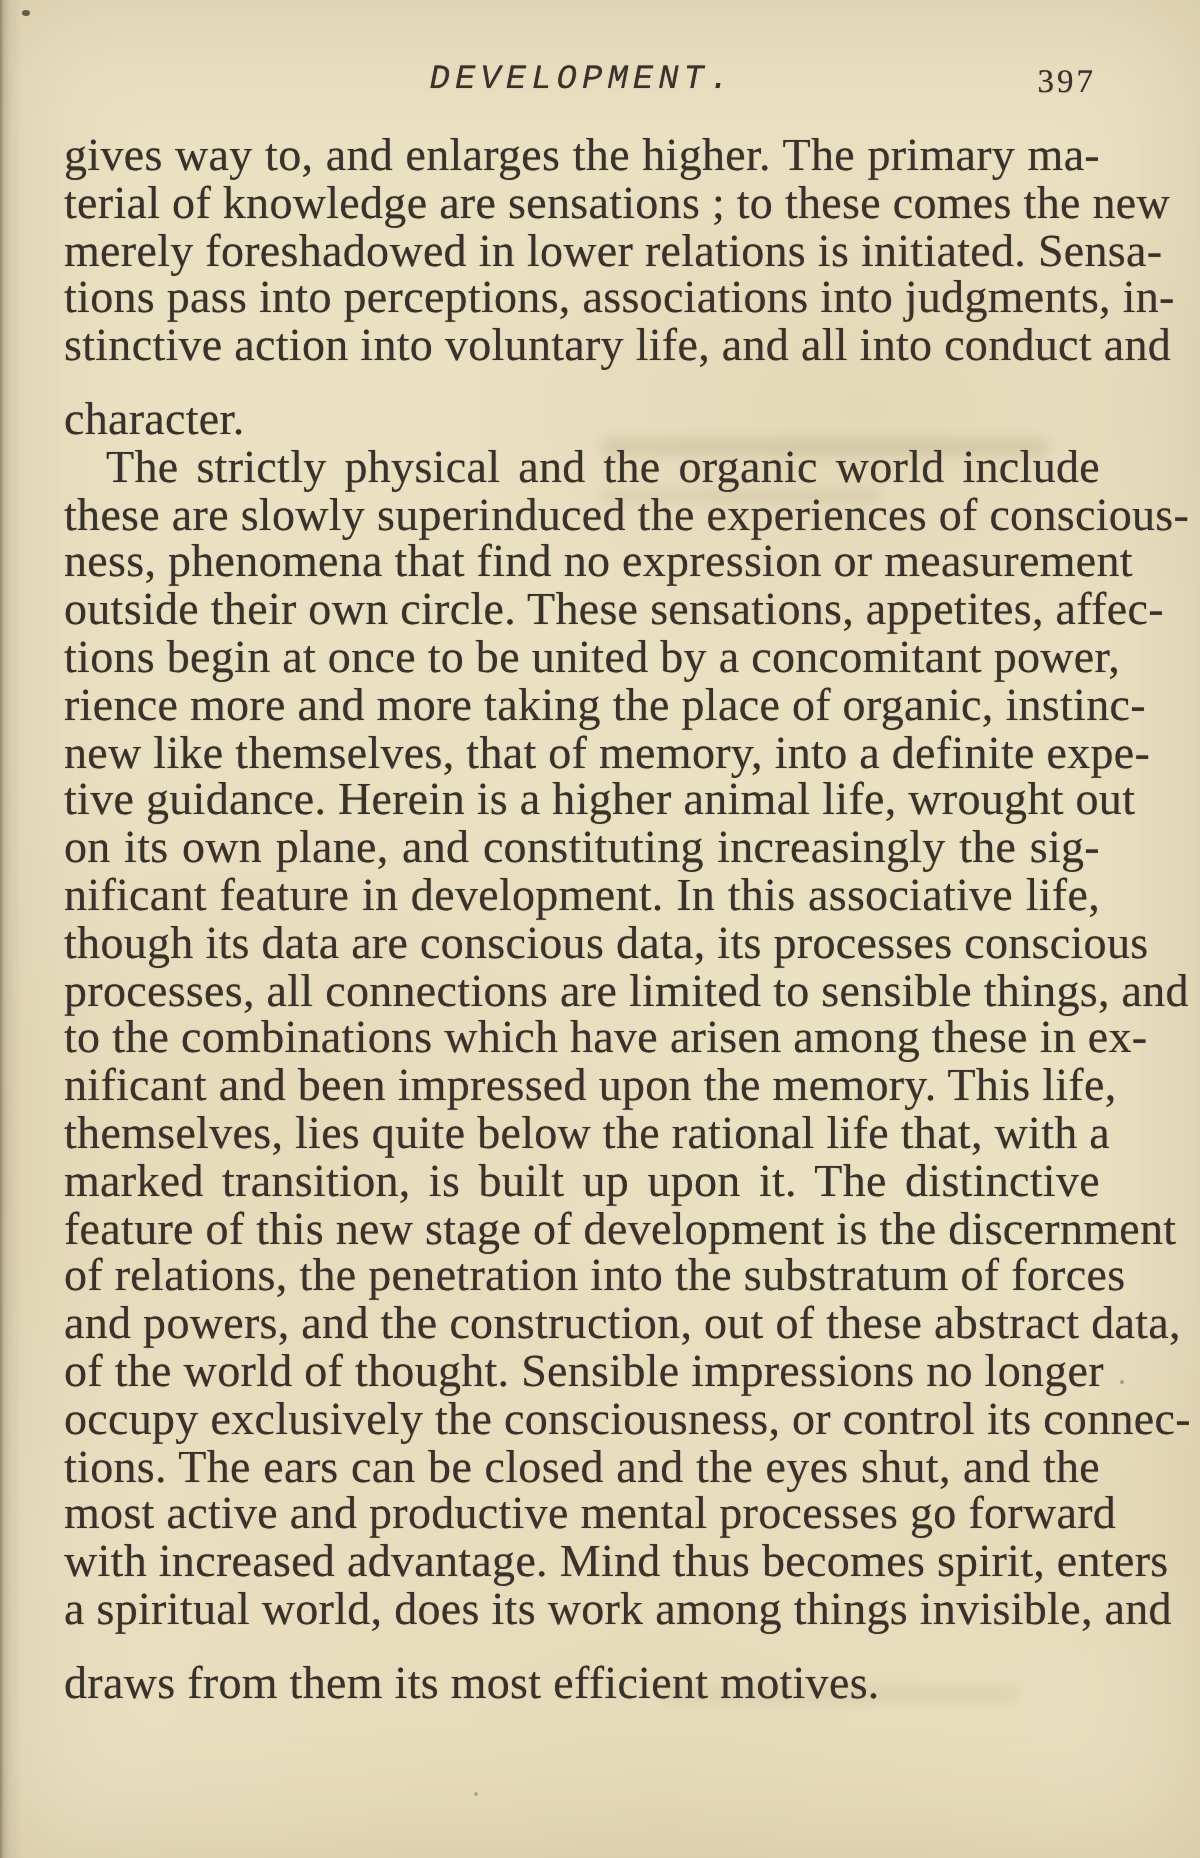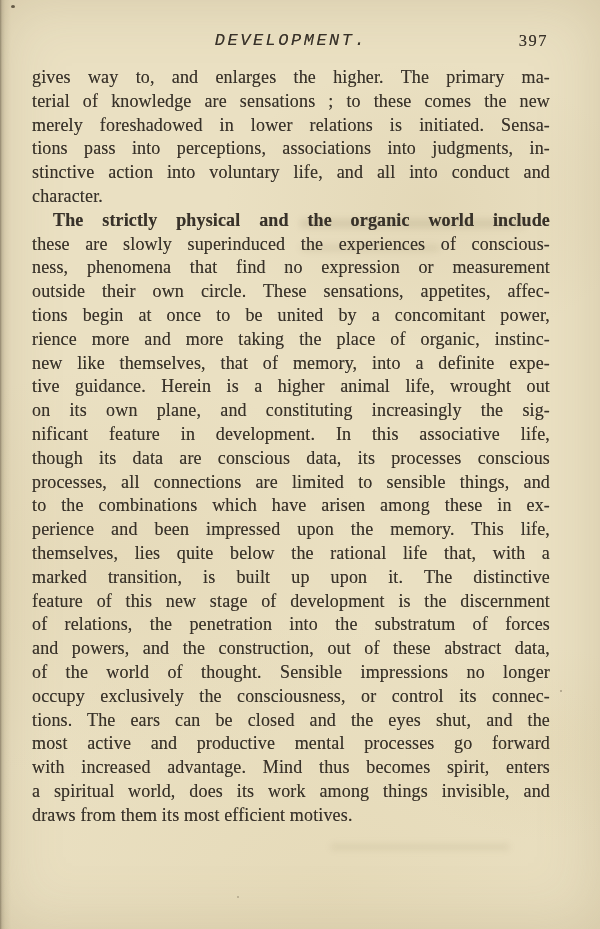--- a/index.html
+++ b/index.html
@@ -54,36 +54,37 @@
     letter-spacing: 1.5px;
     color: var(--ink);
     text-shadow: 0 0 0.5px rgba(45,38,26,0.55);
     margin-left: 32px;
   }
   .body-text {
     position: absolute;
     left: 32px;
     top: 66px;
     width: 518px;
-    font-size: 18px;
+    font-size: 23px;
     line-height: 23.8px;
     letter-spacing: 0.15px;
     text-shadow: 0 0 0.5px rgba(45,38,26,0.5);
   }
   .line {
     text-align: justify;
     text-align-last: justify;
     white-space: nowrap;
     height: 23.8px;
   }
   .line.last {
     text-align-last: left;
     white-space: normal;
+    margin-top: 13px;
   }
-  .line.indent { text-indent: 21px; font-weight: bold; }
+  .line.indent { text-indent: 21px; }
   .smudge {
     position: absolute;
     background: rgba(130,116,82,0.16);
     filter: blur(3px);
     border-radius: 5px;
     pointer-events: none;
   }
   .smudge.s1 { left: 300px; top: 219px; width: 225px; height: 9px; }
   .smudge.s2 { left: 300px; top: 244px; width: 140px; height: 8px; opacity: .7; }
   .smudge.s3 { left: 330px; top: 843px; width: 180px; height: 8px; opacity: .6; }
@@ -131,21 +132,21 @@
         <div class="line">outside their own circle.  These sensations, appetites, affec-</div>
         <div class="line">tions begin at once to be united by a concomitant power,</div>
         <div class="line">rience more and more taking the place of organic, instinc-</div>
         <div class="line">new like themselves, that of memory, into a definite expe-</div>
         <div class="line">tive guidance.  Herein is a higher animal life, wrought out</div>
         <div class="line">on its own plane, and constituting increasingly the sig-</div>
         <div class="line">nificant feature in development.  In this associative life,</div>
         <div class="line">though its data are conscious data, its processes conscious</div>
         <div class="line">processes, all connections are limited to sensible things, and</div>
         <div class="line">to the combinations which have arisen among these in ex-</div>
-        <div class="line">perience and been impressed upon the memory.  This life,</div>
+        <div class="line">nificant and been impressed upon the memory.  This life,</div>
         <div class="line">themselves, lies quite below the rational life that, with a</div>
         <div class="line">marked transition, is built up upon it.  The distinctive</div>
         <div class="line">feature of this new stage of development is the discernment</div>
         <div class="line">of relations, the penetration into the substratum of forces</div>
         <div class="line">and powers, and the construction, out of these abstract data,</div>
         <div class="line">of the world of thought.  Sensible impressions no longer</div>
         <div class="line">occupy exclusively the consciousness, or control its connec-</div>
         <div class="line">tions.  The ears can be closed and the eyes shut, and the</div>
         <div class="line">most active and productive mental processes go forward</div>
         <div class="line">with increased advantage.  Mind thus becomes spirit, enters</div>

